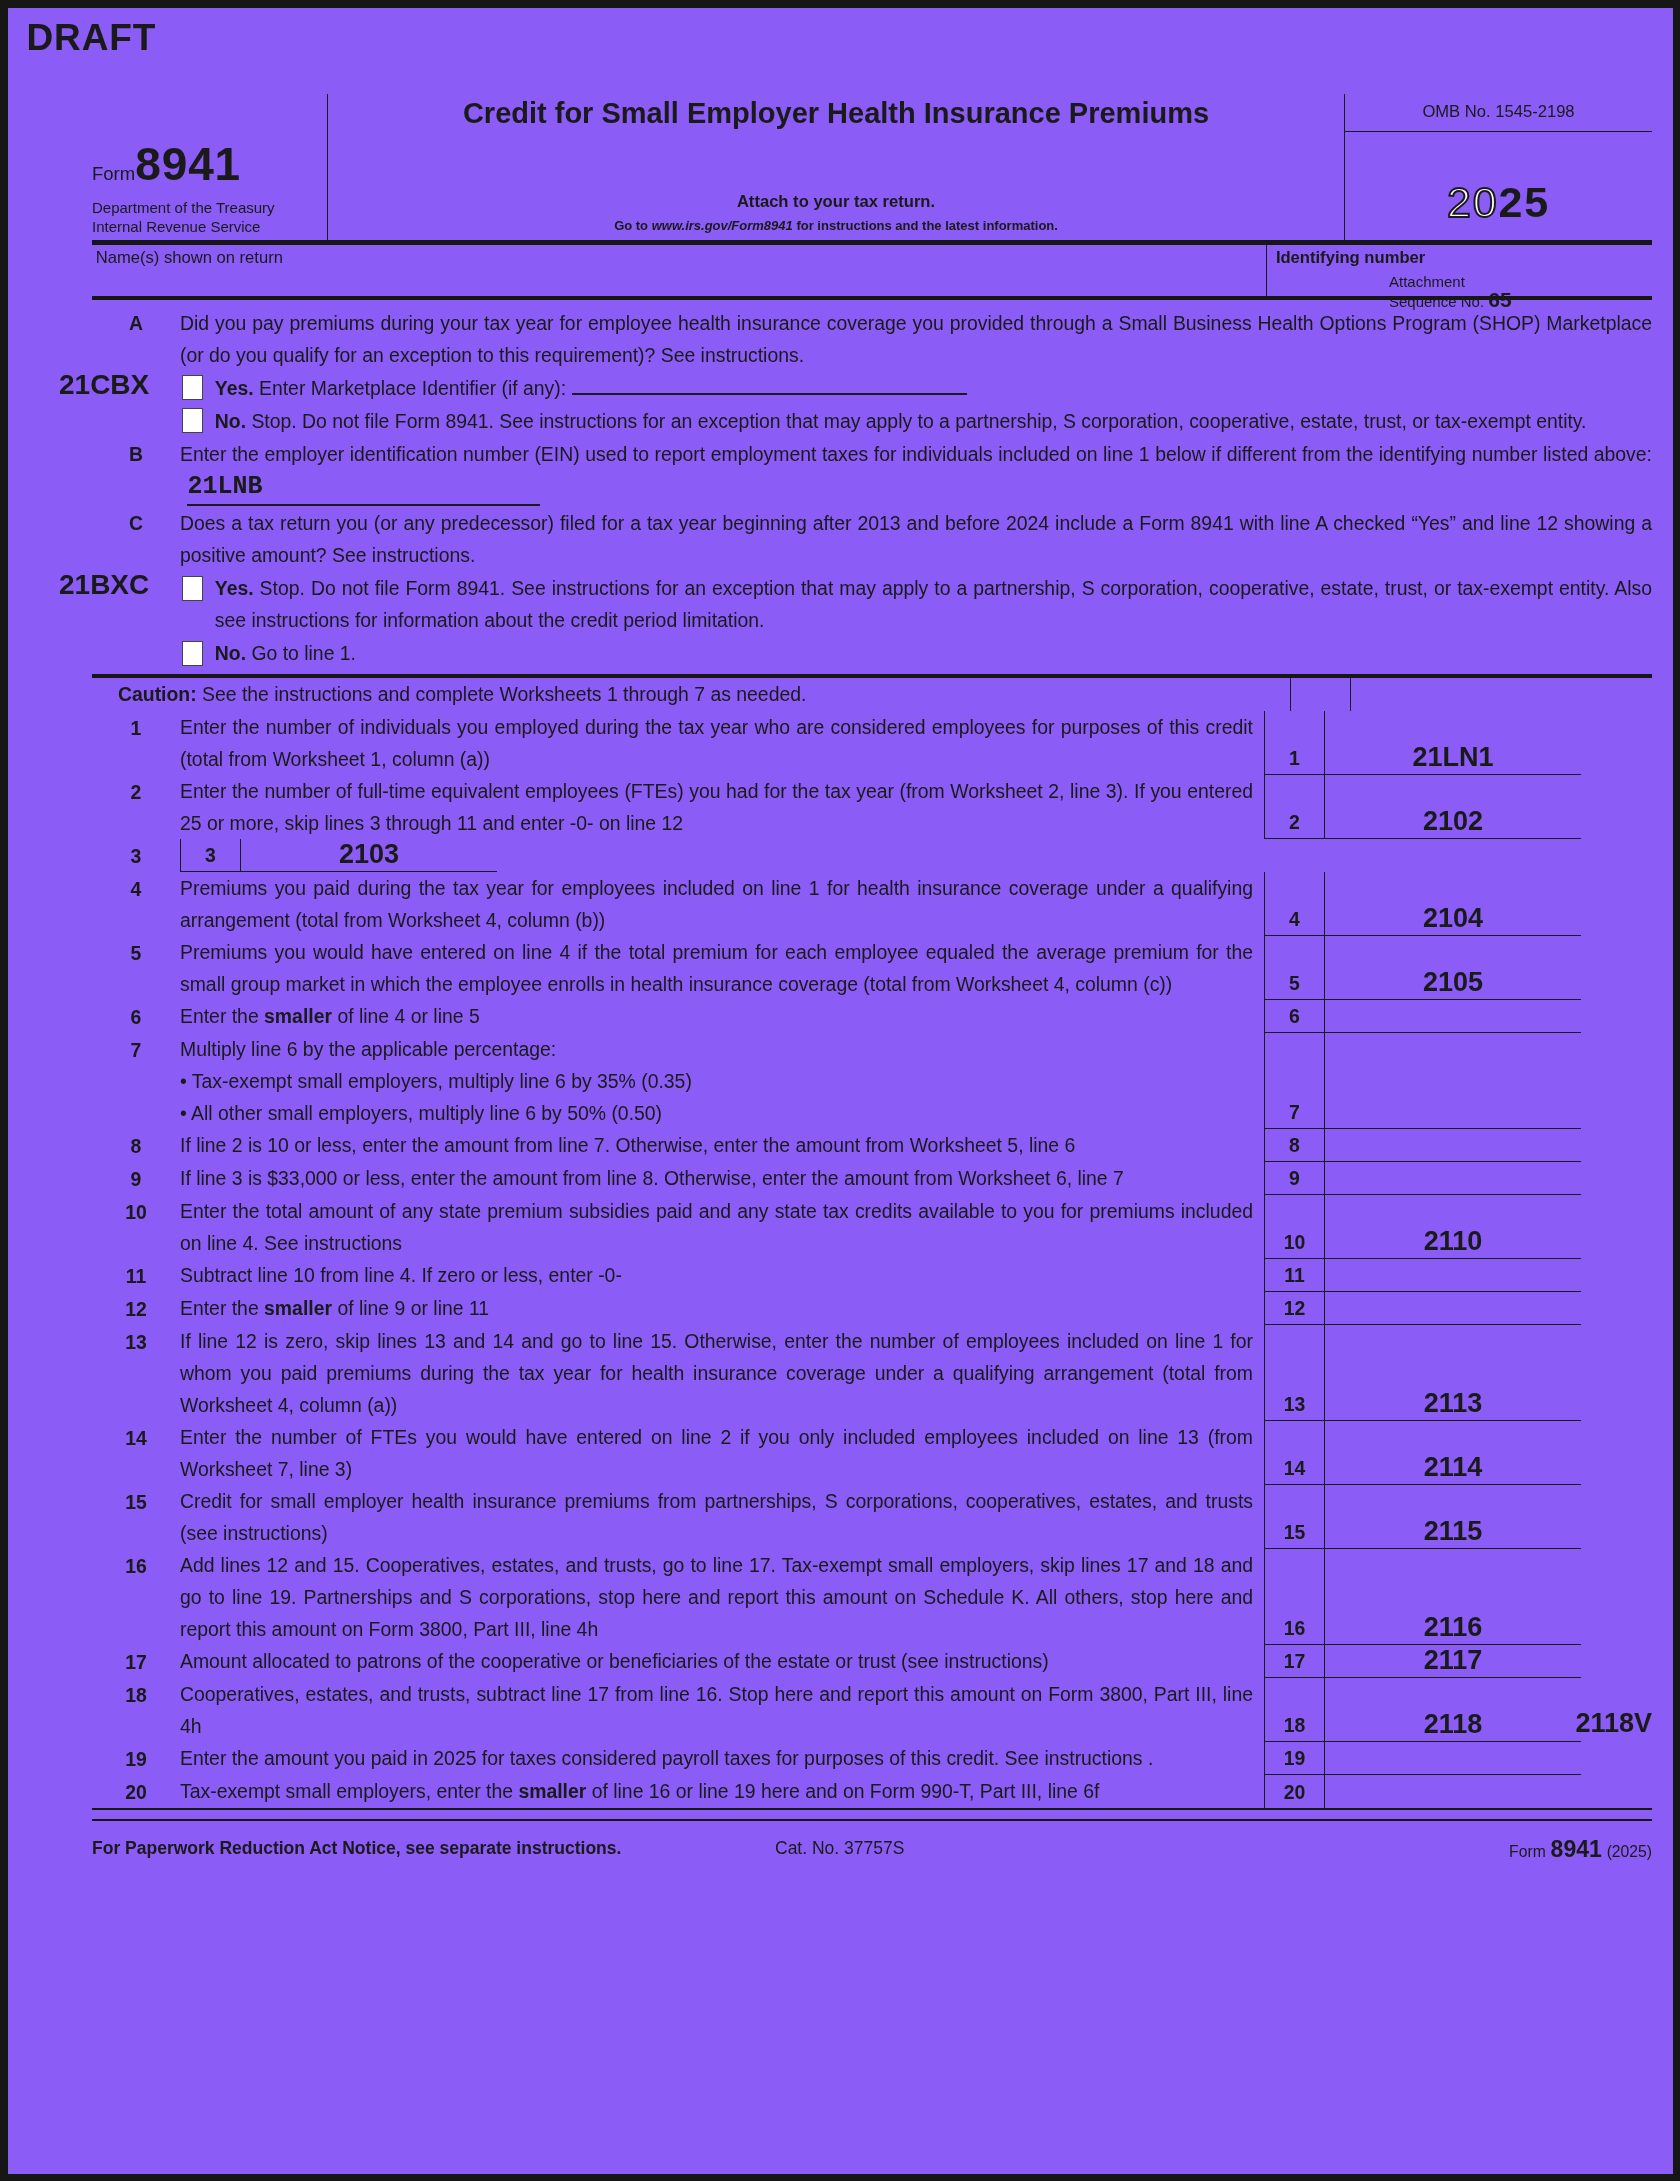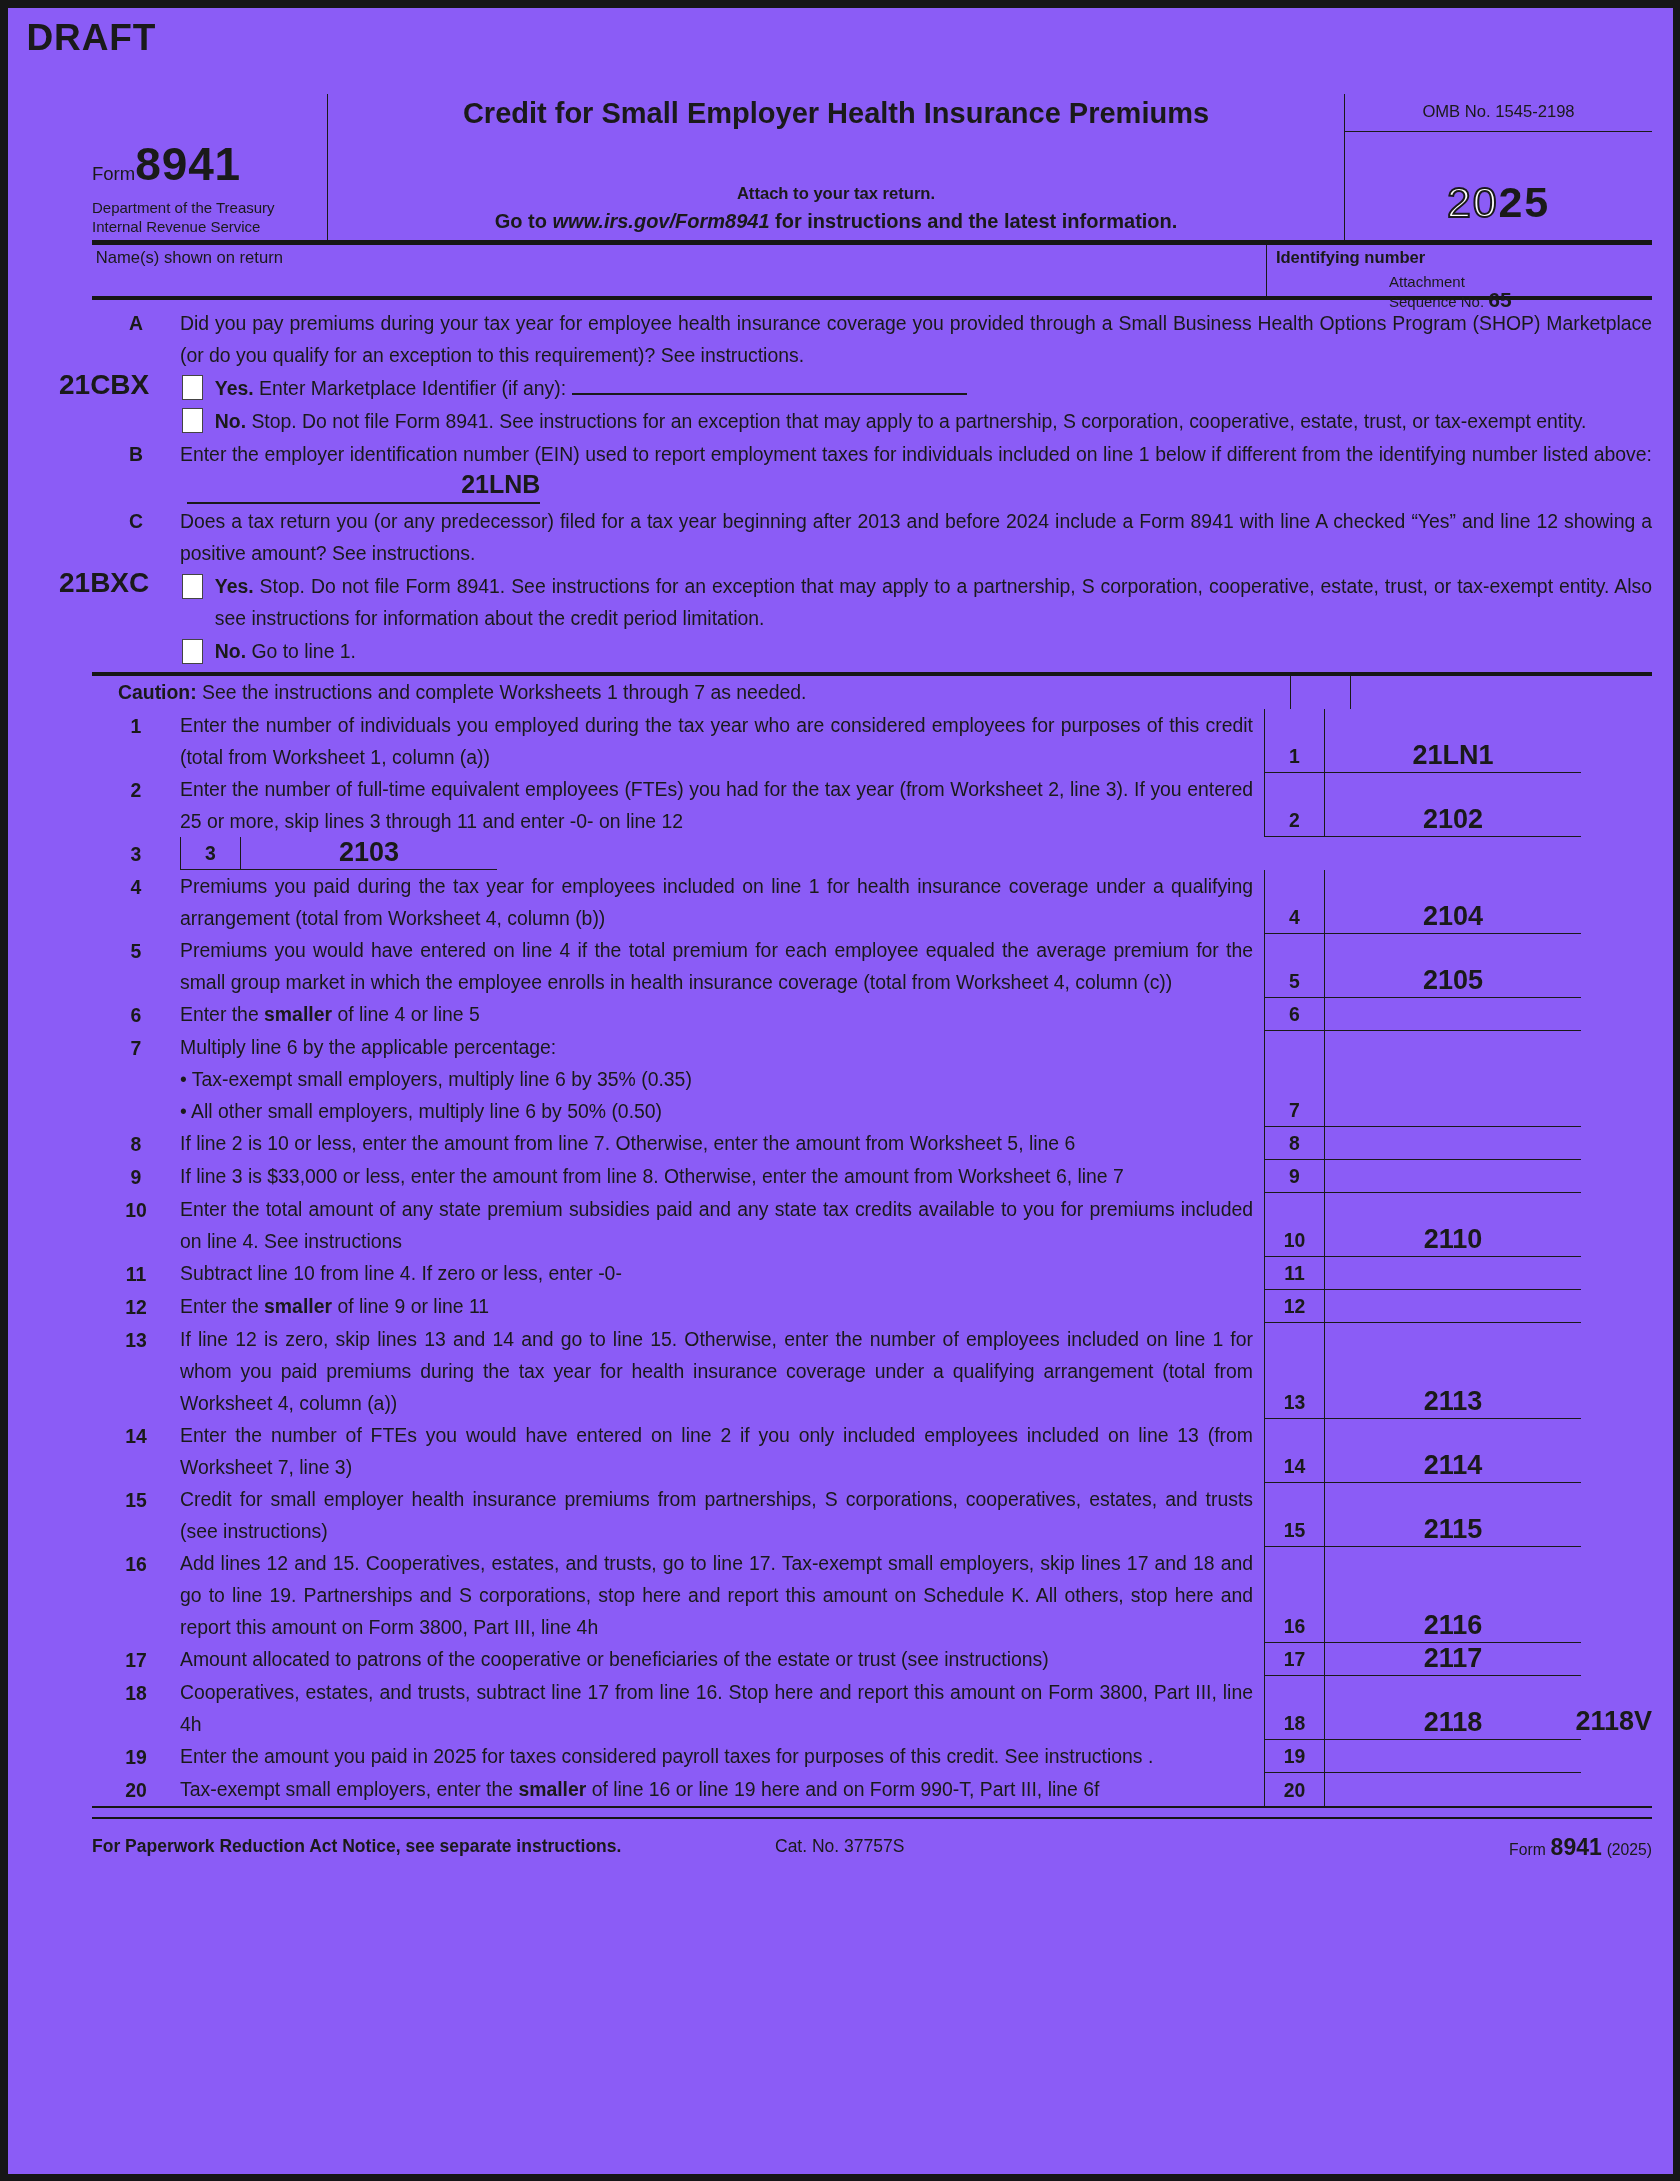--- a/index.html
+++ b/index.html
@@ -11,21 +11,21 @@
   
   .hdr{display:flex;margin-top:35px;height:146px;}
   .hdr-left{width:235px;display:flex;flex-direction:column;justify-content:flex-end;padding-bottom:3.7px;}
   .form-id{display:flex;align-items:baseline;}
   .form-word{font-size:18.5px;}
   .form-num{font-size:46px;font-weight:bold;letter-spacing:0.9px;line-height:42px;}
   .agency{font-size:15px;line-height:19.4px;margin-top:13px;}
   .hdr-center{flex:1;border-left:1.8px solid #1a1a1a;border-right:1.8px solid #1a1a1a;text-align:center;display:flex;flex-direction:column;justify-content:space-between;padding:1.8px 9.2px 7.4px 9.2px;}
   .hdr-center h1{font-size:29px;margin:1.8px 0 0 0;line-height:31px;}
   .sub1{font-size:16.6px;font-weight:bold;margin-top:1.8px;}
-  .sub2{font-size:20px;font-weight:bold;margin-top:5.5px;}
+  .sub2{font-size:13px;font-weight:bold;margin-top:5.5px;}
   .hdr-right{width:307px;display:flex;flex-direction:column;gap:45px;}
   .omb{font-size:16.6px;text-align:center;padding:7.4px 0 9.2px 0;border-bottom:1.8px solid #1a1a1a;}
   .year{text-align:center;font-size:43px;line-height:46px;margin-top:1.8px;}
   .yr-outline{color:#fff;-webkit-text-stroke:2px #1a1a1a;letter-spacing:1.8px;}
   .yr-bold{font-weight:bold;letter-spacing:1.8px;}
   .attach{font-size:15px;line-height:17.5px;padding-left:44px;margin-top:3.7px;}
   .attach .seq-no{font-size:21px;font-weight:bold;}
 
   .rule-heavy{height:4.6px;background:#161616;}
   .rule-med{height:3.7px;background:#161616;}
@@ -41,21 +41,21 @@
   .abc-item{display:flex;margin:0.9px 0;}
   .abc-letter{width:88px;text-align:center;font-weight:bold;font-size:19.4px;line-height:32px;flex-shrink:0;}
   .abc-body{flex:1;font-size:19.4px;line-height:32px;}
   .just{text-align:justify;}
   .opt-row{display:flex;position:relative;margin:0.9px 0;}
   .cb{box-sizing:border-box;width:21px;height:25px;border:1.8px solid #444;flex-shrink:0;margin:3.7px 12px 0 1.8px;background:#fff;}
   .opt-text{flex:1;}
   .side-code{position:absolute;left:-121px;top:-2.8px;width:116px;font-weight:bold;font-size:28px;white-space:nowrap;}
   .fill{display:inline-block;border-bottom:2.3px solid #1a1a1a;vertical-align:baseline;}
   .fill.mkid{width:395px;height:7.4px;margin-left:5.5px;}
-  .fill.ein{width:353px;text-align:right;margin-left:7.4px;}
+  .fill.ein{width:353px;text-align:left;margin-left:7.4px;font-family:Liberation Mono, monospace;}
   .fill.ein b{font-size:25px;line-height:22px;}
 
   
   .trow{display:flex;min-height:33px;}
   .lnum{width:88px;flex-shrink:0;text-align:center;font-weight:bold;font-size:19.4px;line-height:32px;padding-top:0.9px;}
   .ltext{width:1073px;flex-shrink:0;padding-right:11px;font-size:19.4px;line-height:32px;}
   .para{text-align:justify;}
   .dots{display:inline-block;overflow:hidden;white-space:nowrap;height:18.5px;letter-spacing:10px;vertical-align:baseline;}
   .lncell{width:60px;flex-shrink:0;border-left:1.8px solid #1a1a1a;display:flex;align-items:flex-end;justify-content:center;font-weight:bold;font-size:19.4px;padding-bottom:4.6px;box-sizing:border-box;}
   .lvcell{width:257px;flex-shrink:0;border-left:1.8px solid #1a1a1a;display:flex;align-items:flex-end;justify-content:center;box-sizing:border-box;}

